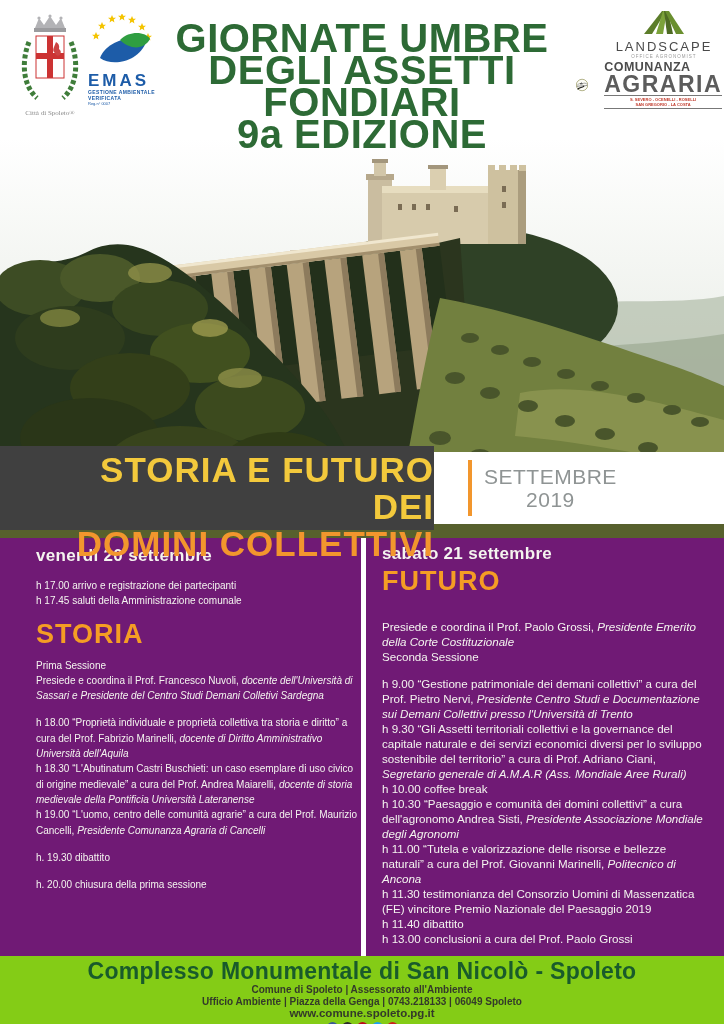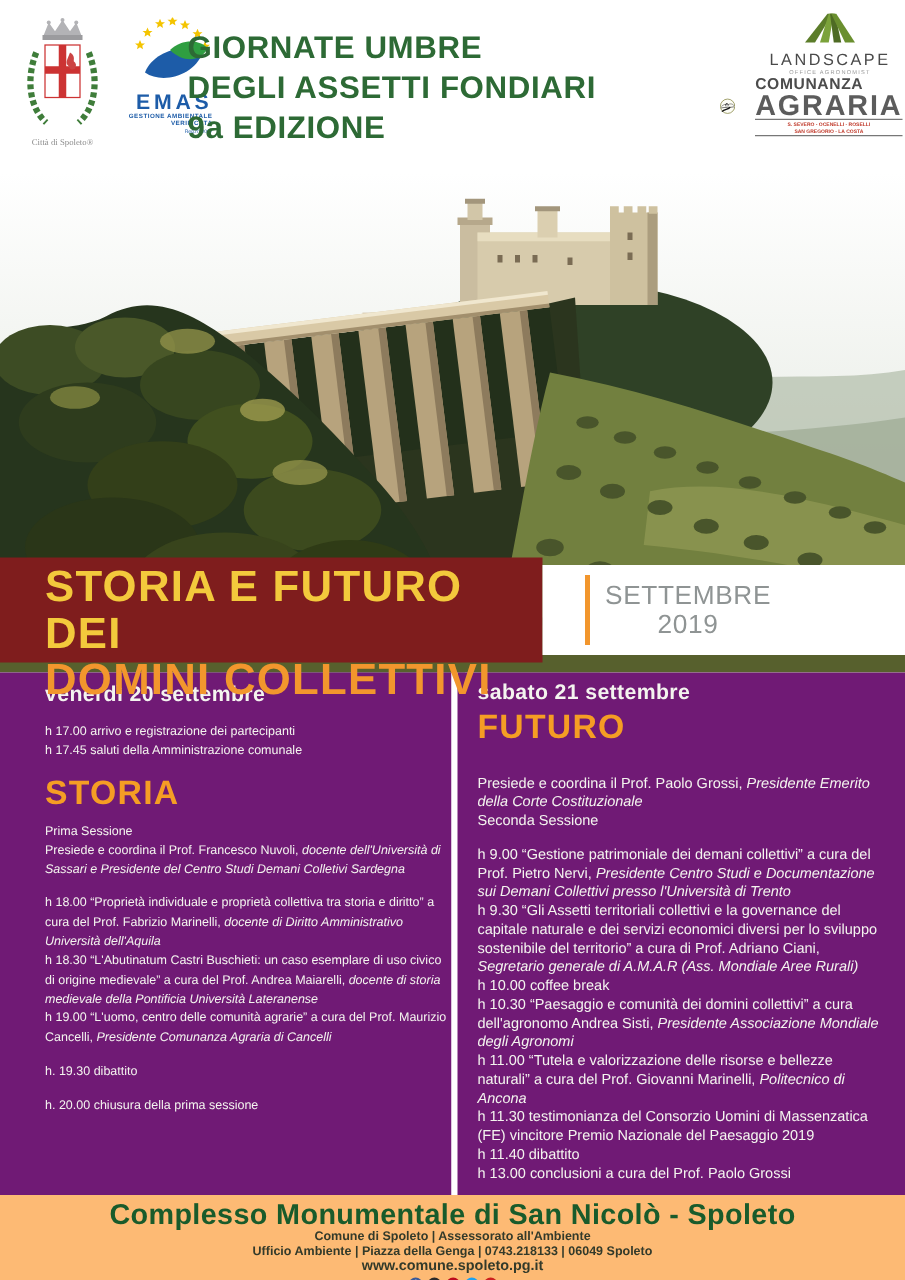--- a/index.html
+++ b/index.html
@@ -1,44 +1,44 @@
 <!DOCTYPE html>
 <html><head>
 <meta charset="utf-8">
 <style>
   html,body{margin:0;padding:0;background:#888;}
   .poster{position:relative;width:724px;height:1024px;background:#ffffff;overflow:hidden;
           font-family:"Liberation Sans",sans-serif;margin:0 auto;}
 
   
   .header{position:absolute;top:0;left:0;width:724px;height:138px;background:#fff;z-index:5;}
-  .header-title{position:absolute;top:22px;left:150px;width:424px;
-                color:#2d6a35;font-weight:bold;font-size:25px;line-height:32px;letter-spacing:.5px;}
+  .header-title{position:absolute;top:22px;left:150px;width:424px;text-align:center;
+                color:#2d6a35;font-weight:bold;font-size:40px;line-height:32px;letter-spacing:.5px;}
   .logo-spoleto{position:absolute;left:16px;top:12px;width:68px;text-align:center;}
   .logo-spoleto .caption{font-size:7px;color:#8b8b8b;margin-top:1px;font-family:"Liberation Serif",serif;}
-  .logo-emas{position:absolute;left:100px;top:14px;width:70px;text-align:right;}
+  .logo-emas{position:absolute;left:88px;top:14px;width:70px;text-align:left;}
   .emas-name{font-size:17px;font-weight:bold;color:#1d5ca8;letter-spacing:3px;line-height:17px;}
   .emas-sub{font-size:5px;font-weight:bold;color:#1d5ca8;line-height:6px;letter-spacing:.4px;}
   .emas-reg{font-size:4px;color:#1d5ca8;line-height:5px;}
   .logo-landscape{position:absolute;left:612px;top:8px;width:104px;text-align:center;}
   .landscape-name{font-size:13px;color:#4a4a4a;letter-spacing:2px;line-height:14px;}
   .landscape-sub{font-size:4.5px;color:#9a9a9a;letter-spacing:1px;line-height:6px;}
   .logo-comunanza{position:absolute;left:576px;top:58px;width:146px;display:flex;gap:16px;align-items:center;}
   .comunanza-text{display:flex;flex-direction:column;}
   .comunanza-l1{font-size:12.5px;font-weight:bold;color:#4c4c4c;letter-spacing:.5px;line-height:13px;}
   .comunanza-l2{font-size:23px;font-weight:bold;color:#5c5c5c;letter-spacing:1.5px;line-height:20px;}
   .comunanza-fine{font-size:4px;color:#c03a2b;font-weight:bold;line-height:5px;border-top:1px solid #777;
                   border-bottom:1px solid #777;padding:1px 0;margin-top:1px;text-align:center;}
 
   
   .photo{position:absolute;top:138px;left:0;width:724px;height:400px;z-index:1;}
 
   
-  .banner-left{position:absolute;top:446px;left:0;width:434px;height:84px;background:#7f1d1d;z-index:3;
-               padding-top:5px;box-sizing:border-box;padding-left:36px;}
+  .banner-left{position:absolute;top:446px;left:0;width:434px;height:84px;background:#404040;z-index:3;
+               padding-top:5px;box-sizing:border-box;padding-left:36px;text-align:right;}
   .banner-line1{font-size:35px;line-height:37px;font-weight:bold;color:#f3c93c;letter-spacing:1px;}
   .banner-line2{font-size:35px;line-height:37px;font-weight:bold;color:#f2962d;letter-spacing:1px;}
   .banner-right{position:absolute;top:452px;left:434px;width:290px;height:72px;background:#ffffff;z-index:3;
                 display:flex;align-items:center;box-sizing:border-box;padding-left:22px;}
   .banner-dates{font-size:40px;font-weight:bold;color:#1d4f31;letter-spacing:2px;white-space:nowrap;}
   .banner-dash{color:#f2962d;}
   .banner-rule{width:4px;height:56px;background:#f2962d;margin:0 12px 0 12px;flex:none;}
   .banner-month{color:#8f9494;font-size:21px;line-height:23px;text-align:center;letter-spacing:.5px;}
 
   
@@ -52,21 +52,21 @@
   .col-right .day-header{margin-bottom:2px;}
   .session-heading{color:#f59d24;font-size:27px;font-weight:bold;letter-spacing:1px;margin:10px 0 8px;}
   .col-right .session-heading{margin:2px 0 10px;}
   .entry{margin:0;}
   .col-left .entry{font-size:10px;line-height:15.3px;}
   .col-right .entry{font-size:11.6px;line-height:15px;}
   .entry em{font-style:italic;}
   .spacer{height:12px;}
 
   
-  .footer{position:absolute;top:956px;left:0;width:724px;height:68px;background:#fdba74;z-index:5;
+  .footer{position:absolute;top:956px;left:0;width:724px;height:68px;background:#84cc16;z-index:5;
           text-align:center;overflow:hidden;}
   .venue{color:#195b2b;font-weight:bold;font-size:23px;line-height:25px;margin-top:3px;letter-spacing:.3px;}
   .footer-line{color:#333a2a;font-weight:bold;font-size:10px;line-height:11.5px;}
   .footer-site{color:#333a2a;font-weight:bold;font-size:11.5px;line-height:13px;}
   .social-row{display:flex;justify-content:center;gap:4px;margin-top:2px;}
   .social-icon{width:11px;height:11px;border-radius:50%;color:#fff;font-size:7px;line-height:11px;
                display:inline-block;text-align:center;font-weight:bold;overflow:hidden;}
 </style>
 </head>
 <body>

